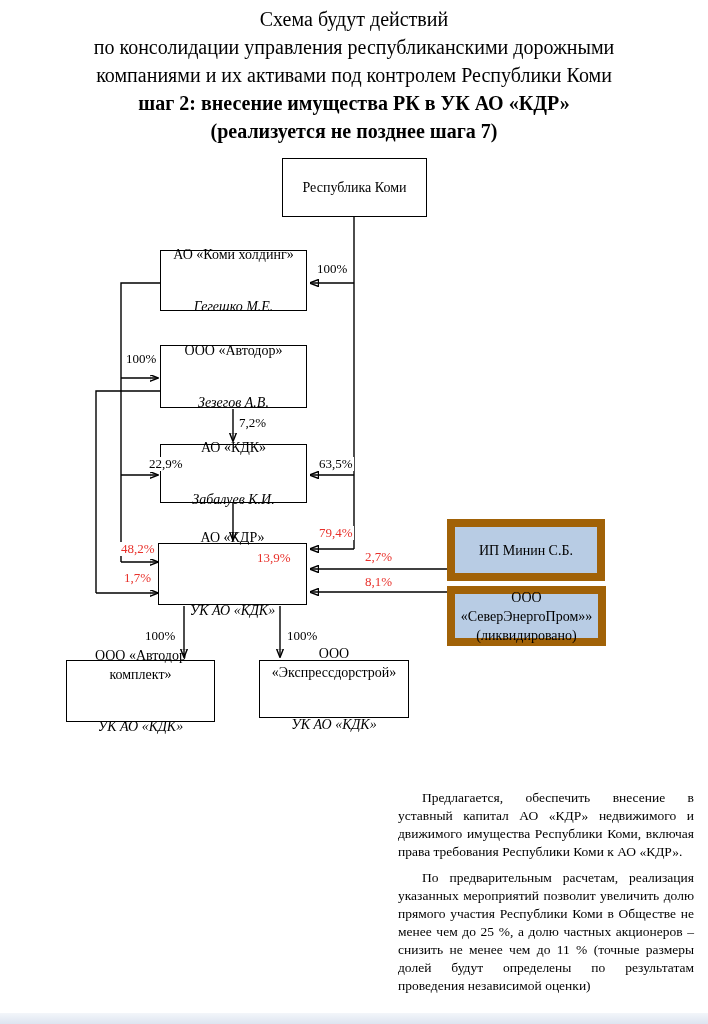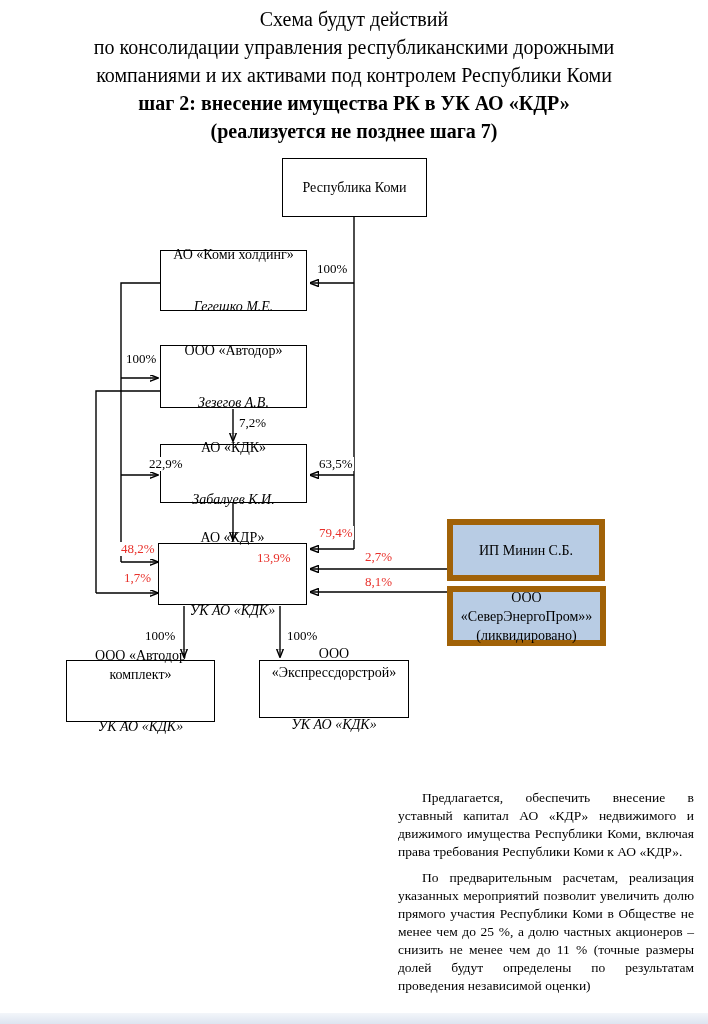--- a/index.html
+++ b/index.html
@@ -14,21 +14,21 @@
   .title{position:absolute;left:0;top:5px;width:708px;text-align:center;
          font-size:20px;line-height:28px;}
   .title .bold{font-weight:bold;}
 
   
   .node{position:absolute;box-sizing:border-box;border:1.5px solid #000;
         background:#fff;display:flex;flex-direction:column;justify-content:center;
         align-items:center;text-align:center;font-size:14px;line-height:19px;
         padding:2px 4px;z-index:2;}
   .node .mgr{font-style:italic;margin-top:33px;}
-  .node.blue{background:#b8cce4;border:6px solid #a16207;}
+  .node.blue{background:#b8cce4;border:8px solid #a16207;}
 
   
   svg.wires{position:absolute;left:0;top:0;z-index:1;}
   svg.wires path{stroke:#000;stroke-width:1.4;fill:none;}
 
   
   .pct{position:absolute;font-size:13px;line-height:14px;z-index:3;background:#fff;
        padding:0 1px;white-space:nowrap;text-align:center;}
   .pct.red{color:#e8302a;}
 

